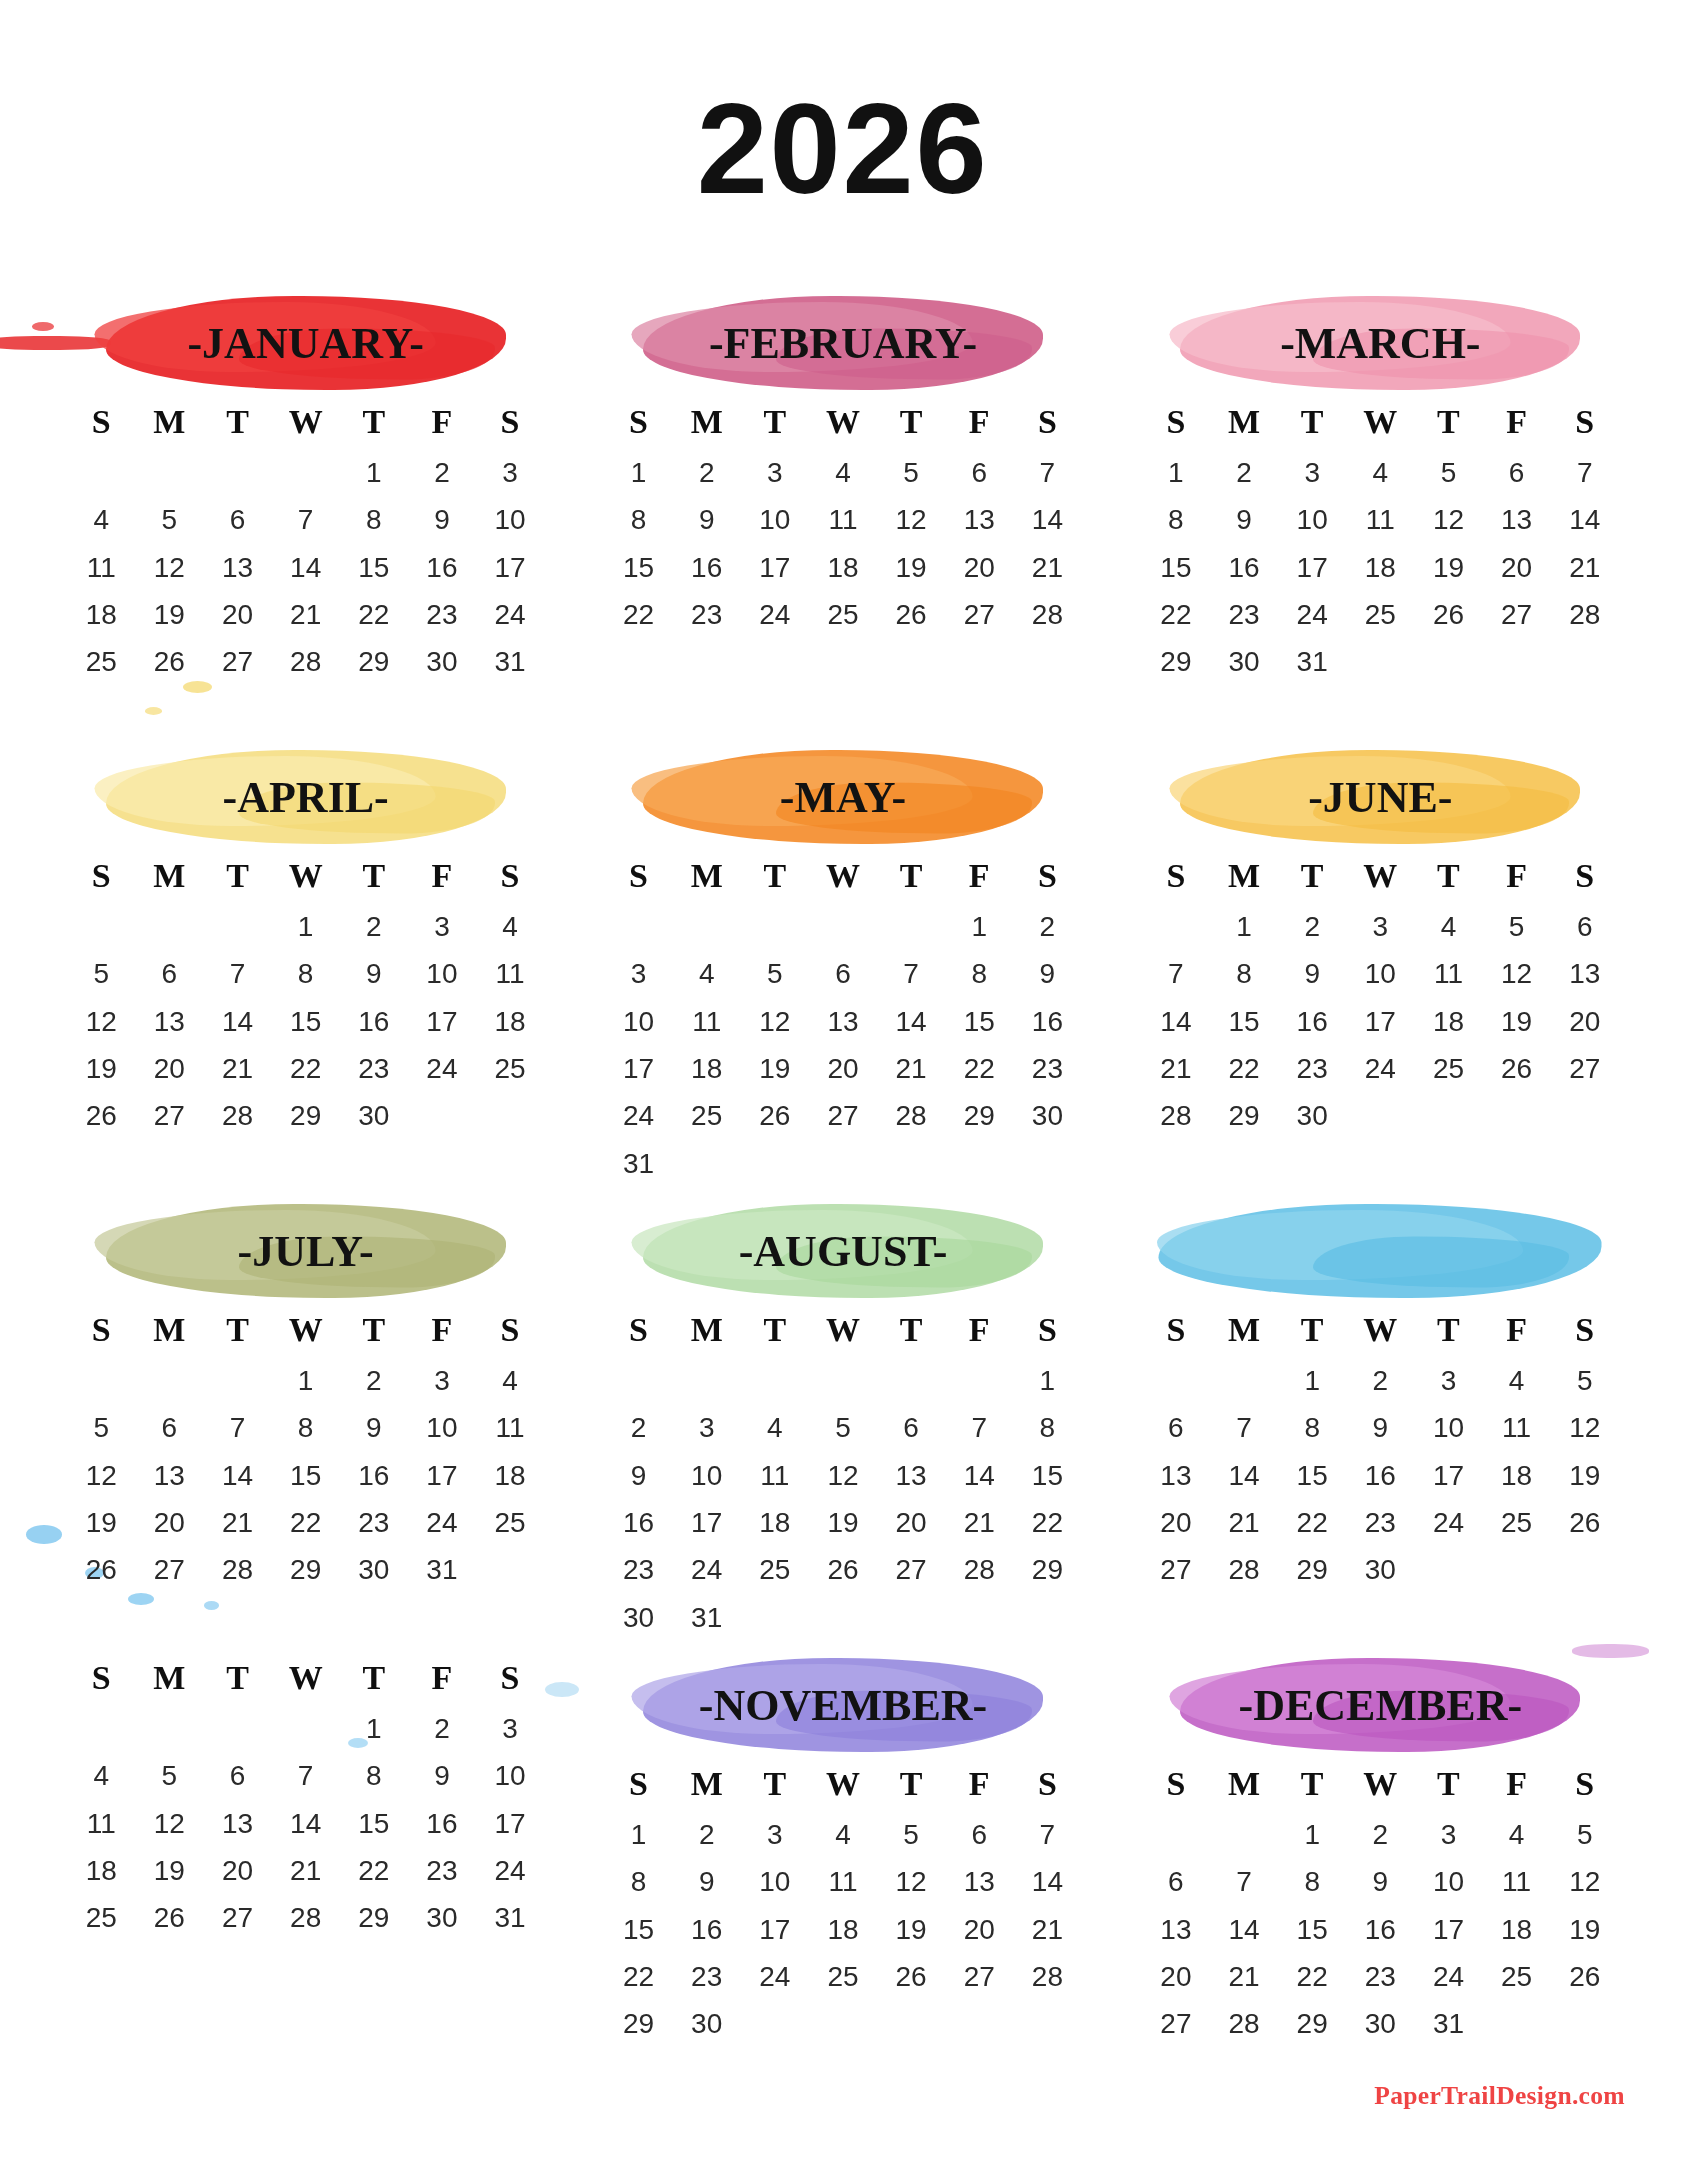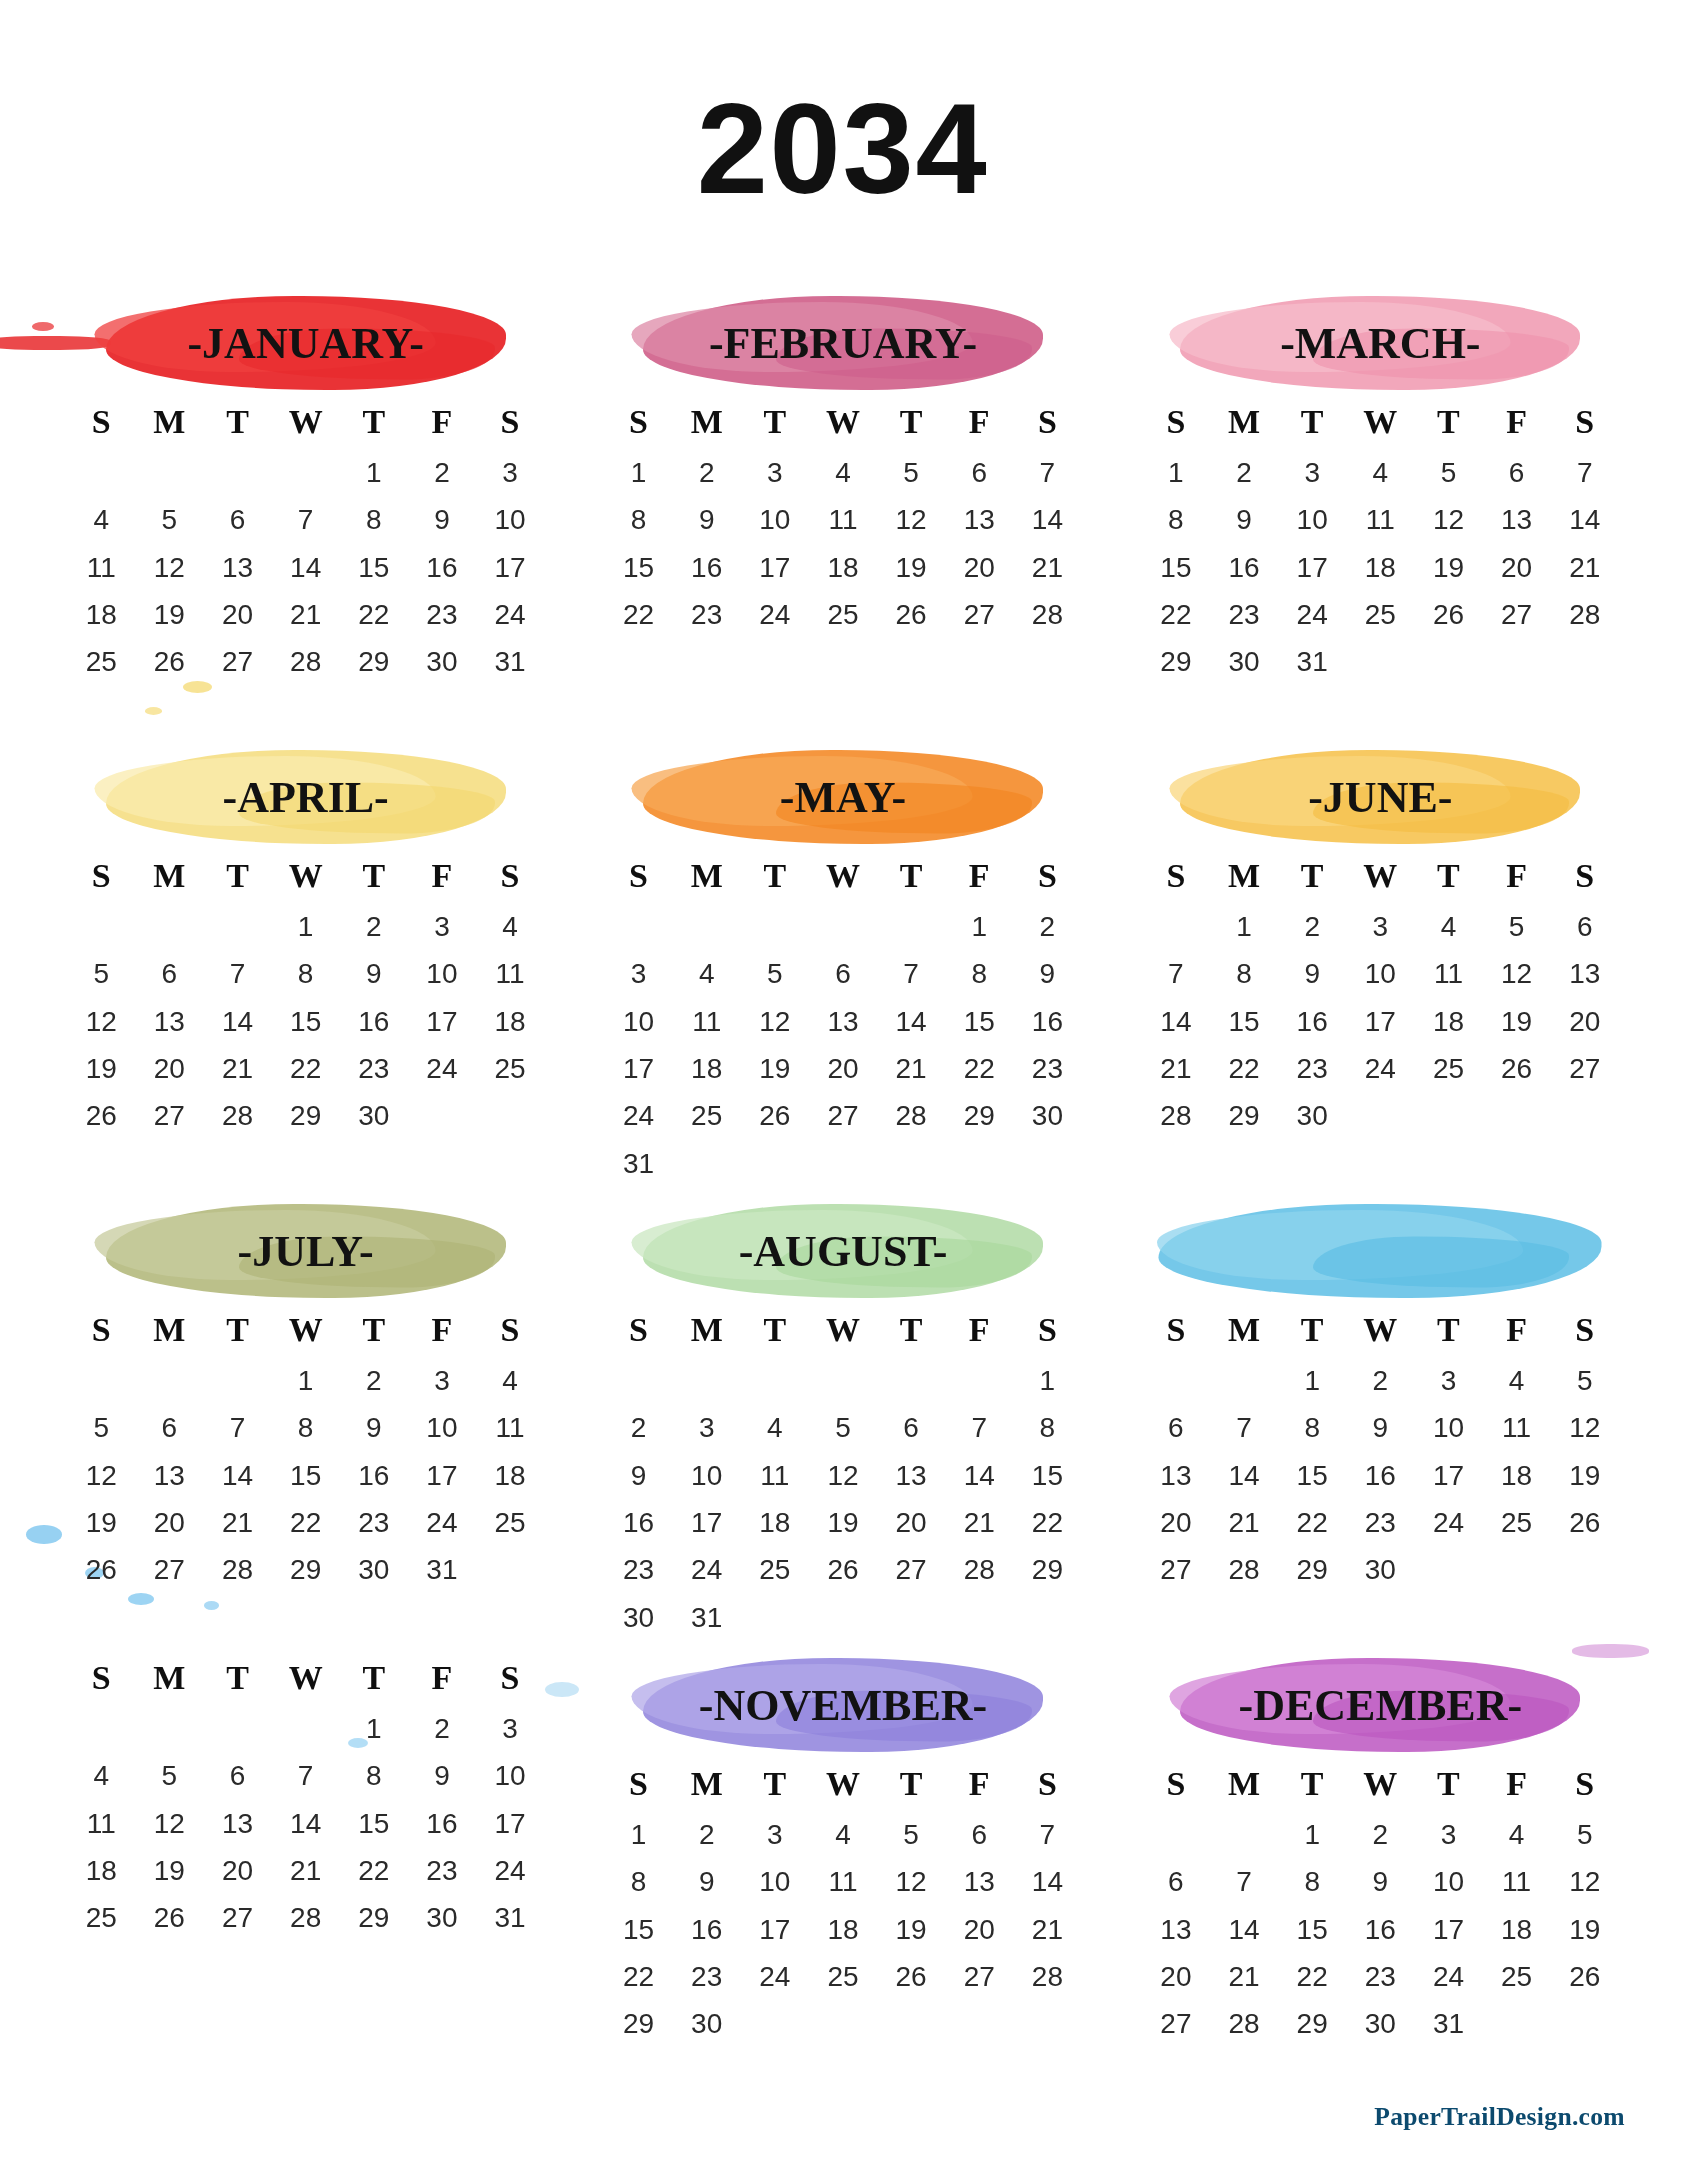--- a/index.html
+++ b/index.html
@@ -133,46 +133,46 @@
   .splat {
     position: absolute;
     border-radius: 50%;
     pointer-events: none;
   }
 
   
   #footer {
     position: absolute;
     right: 60px;
-    bottom: 49px;
+    bottom: 70px;
     font-family: "Liberation Serif", serif;
     font-weight: bold;
     font-size: 25.6px;
-    color: #0c4a6e;
+    color: #ef4444;
     letter-spacing: 0.3px;
   }
 </style>
 </head>
 <body>
 
 <div id="page">
 
   <div class="splat" style="left:-17px; top:336px; width:128px; height:13.6px; background:#e8292c; opacity:.85; border-radius:40%;"></div>
   <div class="splat" style="left:32px; top:322px; width:22px; height:8.5px; background:#e8292c; opacity:.7;"></div>
   <div class="splat" style="left:183px; top:681px; width:29px; height:12px; background:#f6e08a; opacity:.9;"></div>
   <div class="splat" style="left:145px; top:707px; width:17px; height:7.7px; background:#f6e08a; opacity:.8;"></div>
   <div class="splat" style="left:25.6px; top:1525px; width:36px; height:19px; background:#74c2ee; opacity:.75;"></div>
   <div class="splat" style="left:85px; top:1567px; width:19px; height:12px; background:#74c2ee; opacity:.7;"></div>
   <div class="splat" style="left:128px; top:1593px; width:25.6px; height:12px; background:#74c2ee; opacity:.7;"></div>
   <div class="splat" style="left:204px; top:1601px; width:15.3px; height:8.5px; background:#74c2ee; opacity:.6;"></div>
   <div class="splat" style="left:545px; top:1682px; width:34px; height:15.3px; background:#a9d7f2; opacity:.6;"></div>
   <div class="splat" style="left:348px; top:1738px; width:20.4px; height:10.2px; background:#74c2ee; opacity:.55;"></div>
   <div class="splat" style="left:1572px; top:1644px; width:77px; height:13.6px; background:#c468c8; opacity:.45; border-radius:45%;"></div>
 
-  <div id="year-title">2034</div>
+  <div id="year-title">2026</div>
 
   <div id="months-grid">
 
     <div class="month">
       <div class="blob-wrap">
         <div class="blob" style="background:#e8292c;"></div>
         <div class="blob b2" style="background:#f0403f;"></div>
         <div class="blob b3" style="background:#e8292c;"></div>
         <div class="month-name">-JANUARY-</div>
       </div>

